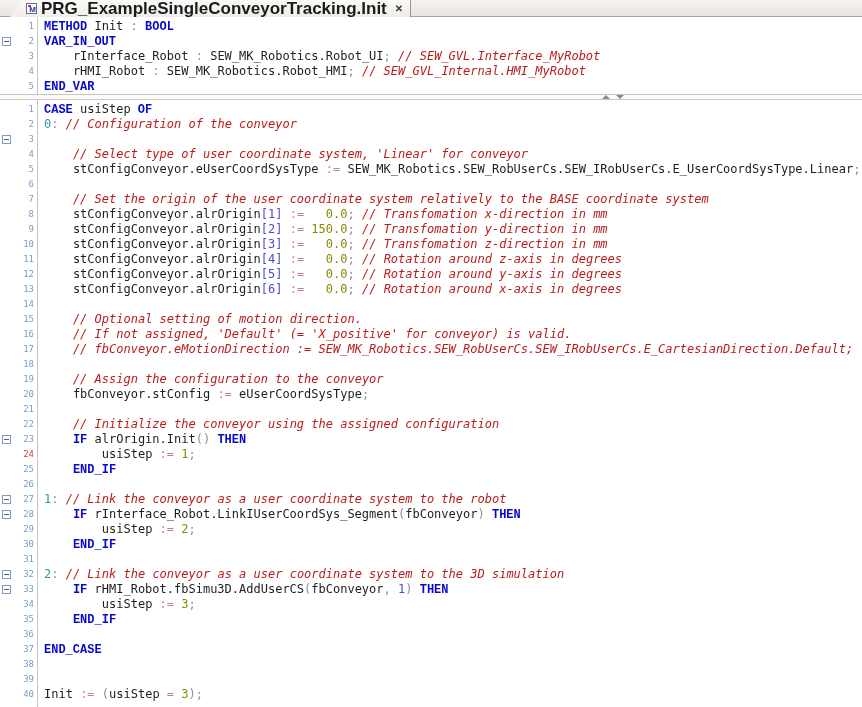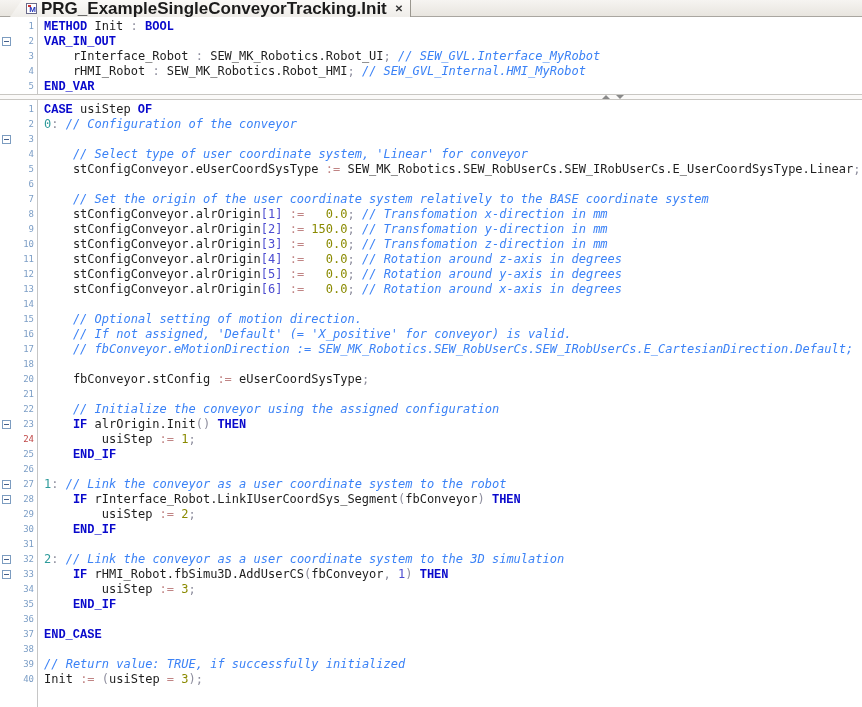--- a/index.html
+++ b/index.html
@@ -68,21 +68,21 @@
   }
   .line-num{
     width:23px;flex:0 0 23px;text-align:right;padding-right:3px;box-sizing:border-box;
     font-size:9px;color:#7c9ec6;
   }
   .line-num.red{color:#c04848;}
   .code-text{padding-left:7px;white-space:pre;font-size:12px;}
   
   .s-k{color:#0909cc;font-weight:bold;font-family:Liberation Mono, monospace;}
   .s-i{color:#1e1e1e;margin-top:34px;}
-  .s-c{color:#3b82f6;font-style:italic;}
+  .s-c{color:#b91c1c;font-style:italic;}
   .s-l{color:#2e9b9b;}
   .s-n{color:#8a8a00;}
   .s-b{color:#4b4bd0;}
   .s-o{color:#c08484;}
   .s-p{color:#8e8e9e;}
 </style>
 </head>
 <body>
 
 <div class="tab-bar">
@@ -219,20 +219,25 @@
       <div class="line-num">17</div>
       <div class="code-text"><span class="s-c">    // fbConveyor.eMotionDirection := SEW_MK_Robotics.SEW_RobUserCs.SEW_IRobUserCs.E_CartesianDirection.Default;</span></div>
     </div>
     <div class="code-row">
       <div class="fold-cell"></div>
       <div class="line-num">18</div>
       <div class="code-text"></div>
     </div>
     <div class="code-row">
       <div class="fold-cell"></div>
+      <div class="line-num">19</div>
+      <div class="code-text"><span class="s-c">    // Assign the configuration to the conveyor</span></div>
+    </div>
+    <div class="code-row">
+      <div class="fold-cell"></div>
       <div class="line-num">20</div>
       <div class="code-text"><span class="s-i">    fbConveyor.stConfig </span><span class="s-o">:=</span><span class="s-i"> eUserCoordSysType</span><span class="s-p">;</span></div>
     </div>
     <div class="code-row">
       <div class="fold-cell"></div>
       <div class="line-num">21</div>
       <div class="code-text"></div>
     </div>
     <div class="code-row">
       <div class="fold-cell"></div>
@@ -325,20 +330,19 @@
       <div class="code-text"><span class="s-k">END_CASE</span></div>
     </div>
     <div class="code-row">
       <div class="fold-cell"></div>
       <div class="line-num">38</div>
       <div class="code-text"></div>
     </div>
     <div class="code-row">
       <div class="fold-cell"></div>
       <div class="line-num">39</div>
-      <div class="code-text"><span class="s-c">// Return value: TRUE, if successfully initialized</span></div>
     </div>
     <div class="code-row">
       <div class="fold-cell"></div>
       <div class="line-num">40</div>
       <div class="code-text"><span class="s-i">Init </span><span class="s-o">:=</span><span class="s-i"> </span><span class="s-p">(</span><span class="s-i">usiStep </span><span class="s-o">=</span><span class="s-i"> </span><span class="s-n">3</span><span class="s-p">);</span></div>
     </div>
   </div>
 
 </body></html>

